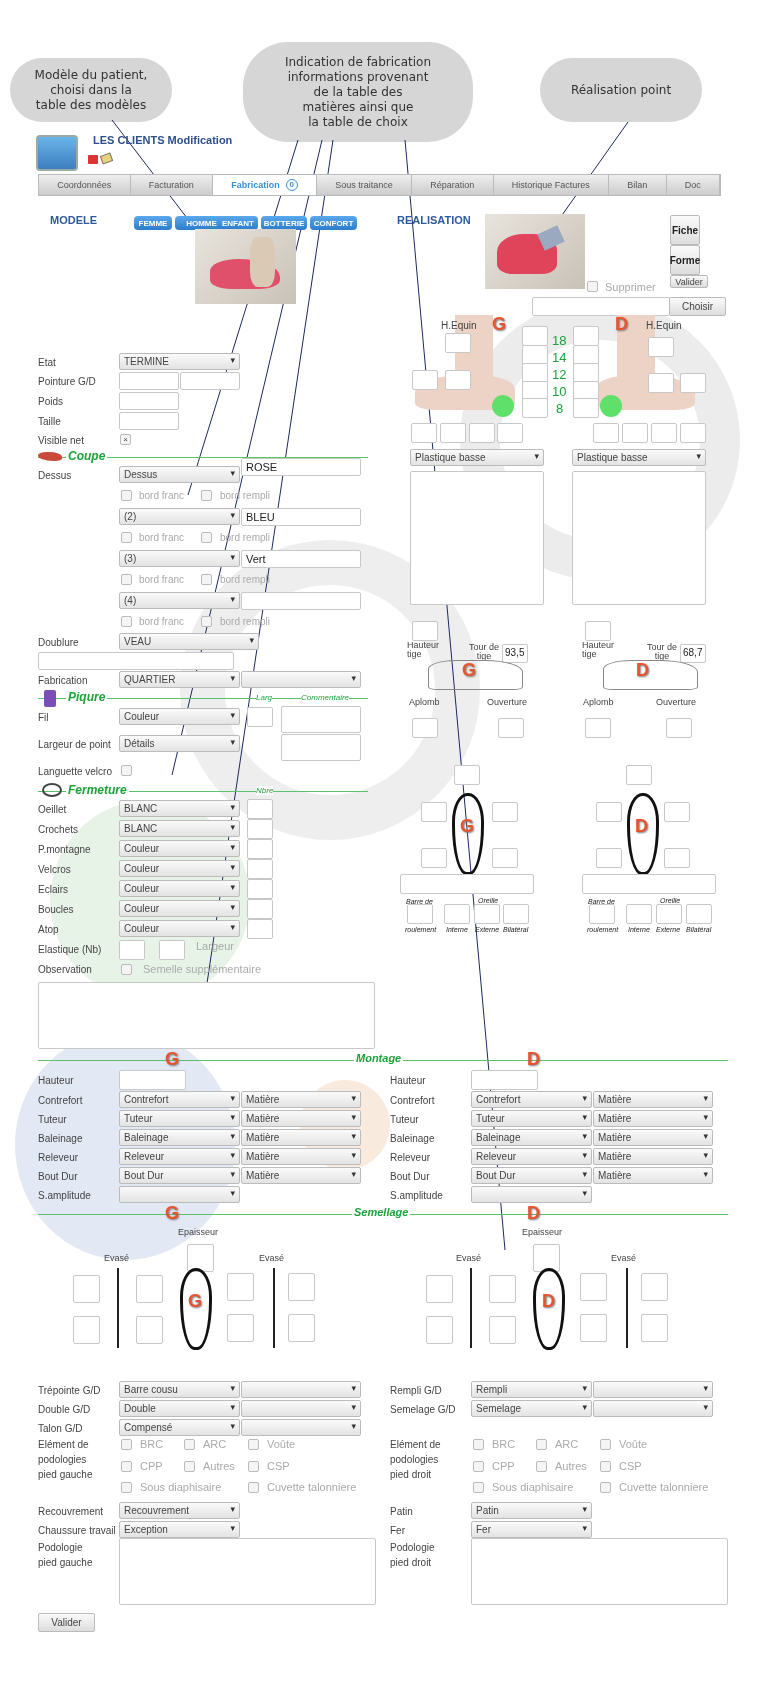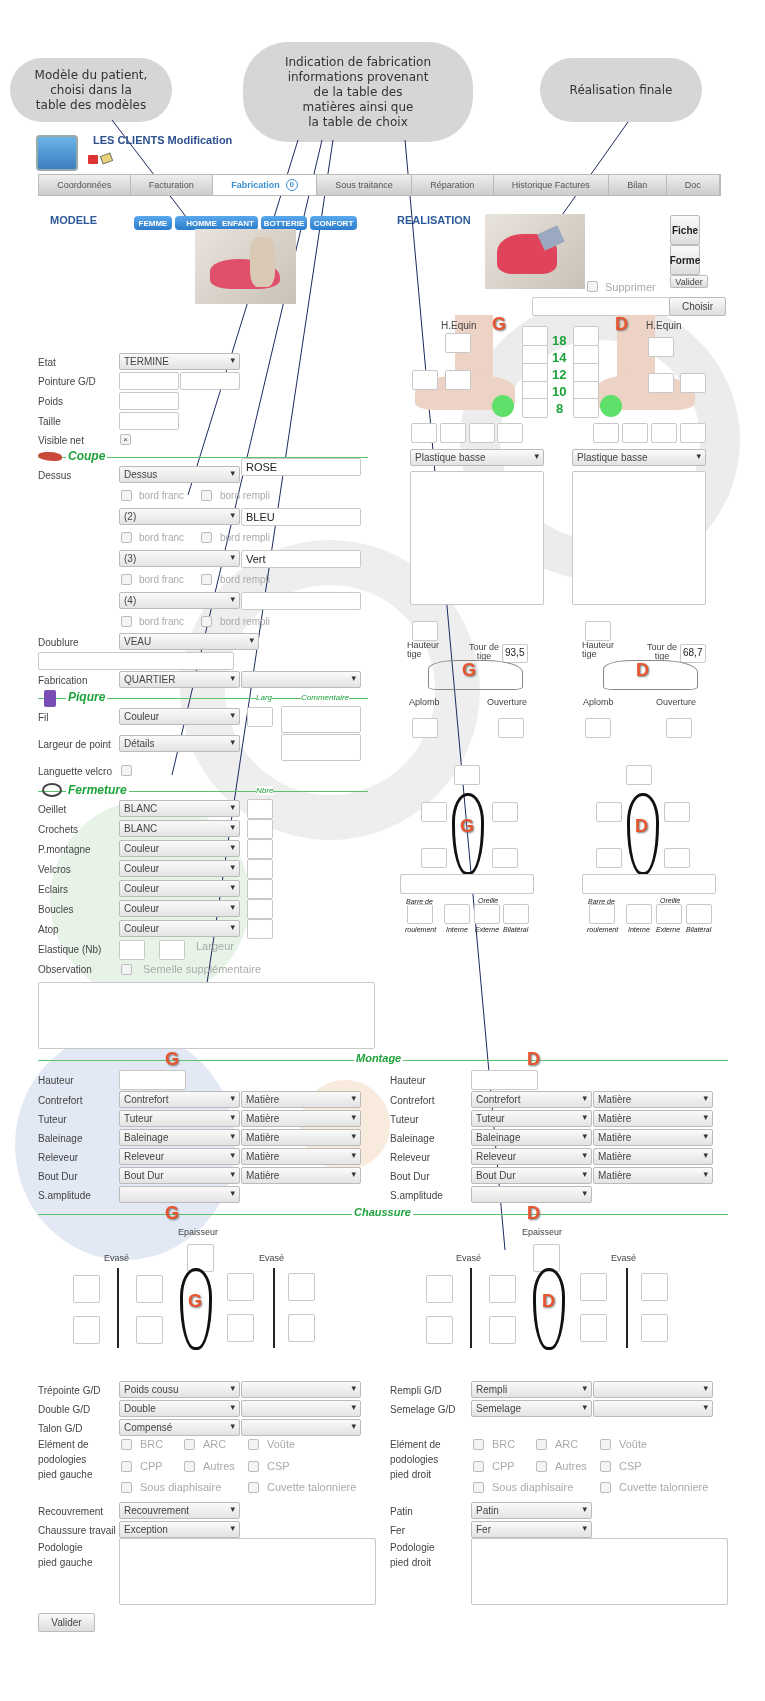--- a/index.html
+++ b/index.html
@@ -25,40 +25,40 @@
   .cb{position:absolute;width:11px;height:11px;border:1px solid #bbb;border-radius:2px;background:#f4f4f4}
   .ta{position:absolute;border:1px solid #c8c8c8;border-radius:2px;background:#fff}
   .gline{position:absolute;height:1px;background:#5cc26a}
   .gsect{position:absolute;color:#1da23a;font-style:italic;font-weight:bold;font-size:12px;background:#fff;padding:0 2px}
   .gsmall{position:absolute;color:#1da23a;font-style:italic;font-size:8px}
   .GD{position:absolute;color:#e8542e;font-weight:bold;font-size:18px;text-shadow:1px 1px 2px #777}
   .btn{position:absolute;border:1px solid #bbb;border-radius:2px;background:linear-gradient(#fafafa,#ddd);font-size:10px;color:#444;display:flex;align-items:center;justify-content:center}
   .foot{position:absolute;border:3px solid #111;border-radius:48% 48% 45% 45%/35% 35% 60% 60%}
   .vline{position:absolute;width:2px;background:#222}
   .tiny{position:absolute;font-size:7px;font-style:italic;color:#222}
-  .num{position:absolute;color:#1da23a;font-weight:bold;font-size:13px}
+  .num{position:absolute;color:#1da23a;font-weight:normal;font-size:13px}
 </style>
 </head>
 <body>
 
 <div class="wm" style="left:460px;top:300px;width:280px;height:280px;border:40px solid rgba(200,200,200,.35)"></div>
 <div class="wm" style="left:180px;top:540px;width:300px;height:300px;border:45px solid rgba(200,200,200,.3)"></div>
 <div class="wm" style="left:50px;top:800px;width:200px;height:200px;background:rgba(190,220,190,.35)"></div>
 <div class="wm" style="left:15px;top:1030px;width:220px;height:230px;background:rgba(190,205,230,.45)"></div>
 <div class="wm" style="left:300px;top:1080px;width:90px;height:90px;background:rgba(240,210,180,.45)"></div>
 
 <div class="bubble" style="left:10px;top:58px;width:162px;height:64px">Modèle du patient,
 choisi dans la
 table des modèles</div>
 <div class="bubble" style="left:243px;top:42px;width:230px;height:100px;border-radius:45px">Indication de fabrication
 informations provenant
 de la table des
 matières ainsi que
 la table de choix</div>
-<div class="bubble" style="left:540px;top:58px;width:162px;height:64px">Réalisation finale</div>
+<div class="bubble" style="left:540px;top:58px;width:162px;height:64px">Réalisation point</div>
 
 <svg class="abs" style="left:0;top:0" width="765" height="1701">
   <g stroke="#1c2a5e" stroke-width="1" fill="none">
     <line x1="112" y1="120" x2="200" y2="235"></line>
     <line x1="298" y1="140" x2="188" y2="495"></line>
     <line x1="322" y1="140" x2="172" y2="775"></line>
     <line x1="333" y1="140" x2="203" y2="1010"></line>
     <line x1="405" y1="140" x2="505" y2="1250"></line>
     <line x1="628" y1="122" x2="555" y2="225"></line>
   </g>
@@ -382,21 +382,21 @@
 <div class="sel" style="left:593px;top:1167px;width:120px">Matière</div>
 
 <div class="lbl" style="left:38px;top:1190px">S.amplitude</div>
 <div class="sel" style="left:119px;top:1186px;width:121px"></div>
 <div class="lbl" style="left:390px;top:1190px">S.amplitude</div>
 <div class="sel" style="left:471px;top:1186px;width:121px"></div>
 
 <div class="gline" style="left:38px;top:1214px;width:690px"></div>
 <div class="GD" style="left:165px;top:1203px">G</div>
 <div class="GD" style="left:527px;top:1203px">D</div>
-<div class="gsect" style="left:352px;top:1206px;font-size:11px">Chaussure</div>
+<div class="gsect" style="left:352px;top:1206px;font-size:11px">Semellage</div>
 
 <div class="lbl" style="left:178px;top:1227px;font-size:9px">Epaisseur</div>
 <div class="lbl" style="left:522px;top:1227px;font-size:9px">Epaisseur</div>
 <div class="lbl" style="left:104px;top:1253px;font-size:9px">Evasé</div>
 <div class="lbl" style="left:259px;top:1253px;font-size:9px">Evasé</div>
 <div class="lbl" style="left:456px;top:1253px;font-size:9px">Evasé</div>
 <div class="lbl" style="left:611px;top:1253px;font-size:9px">Evasé</div>
 
 <div class="box" style="left:187px;top:1244px;width:27px;height:28px"></div>
 <div class="box" style="left:533px;top:1244px;width:27px;height:28px"></div>
@@ -420,21 +420,21 @@
 <div class="box" style="left:426px;top:1275px;width:27px;height:28px"></div>
 <div class="box" style="left:489px;top:1275px;width:27px;height:28px"></div>
 <div class="box" style="left:580px;top:1273px;width:27px;height:28px"></div>
 <div class="box" style="left:641px;top:1273px;width:27px;height:28px"></div>
 <div class="box" style="left:426px;top:1316px;width:27px;height:28px"></div>
 <div class="box" style="left:489px;top:1316px;width:27px;height:28px"></div>
 <div class="box" style="left:580px;top:1314px;width:27px;height:28px"></div>
 <div class="box" style="left:641px;top:1314px;width:27px;height:28px"></div>
 
 <div class="lbl" style="left:38px;top:1385px">Trépointe G/D</div>
-<div class="sel" style="left:119px;top:1381px;width:121px">Poids cousu</div>
+<div class="sel" style="left:119px;top:1381px;width:121px">Barre cousu</div>
 <div class="sel" style="left:241px;top:1381px;width:120px"></div>
 <div class="lbl" style="left:38px;top:1404px">Double G/D</div>
 <div class="sel" style="left:119px;top:1400px;width:121px">Double</div>
 <div class="sel" style="left:241px;top:1400px;width:120px"></div>
 <div class="lbl" style="left:38px;top:1423px">Talon G/D</div>
 <div class="sel" style="left:119px;top:1419px;width:121px">Compensé</div>
 <div class="sel" style="left:241px;top:1419px;width:120px"></div>
 
 <div class="lbl" style="left:390px;top:1385px">Rempli G/D</div>
 <div class="sel" style="left:471px;top:1381px;width:121px">Rempli</div>

